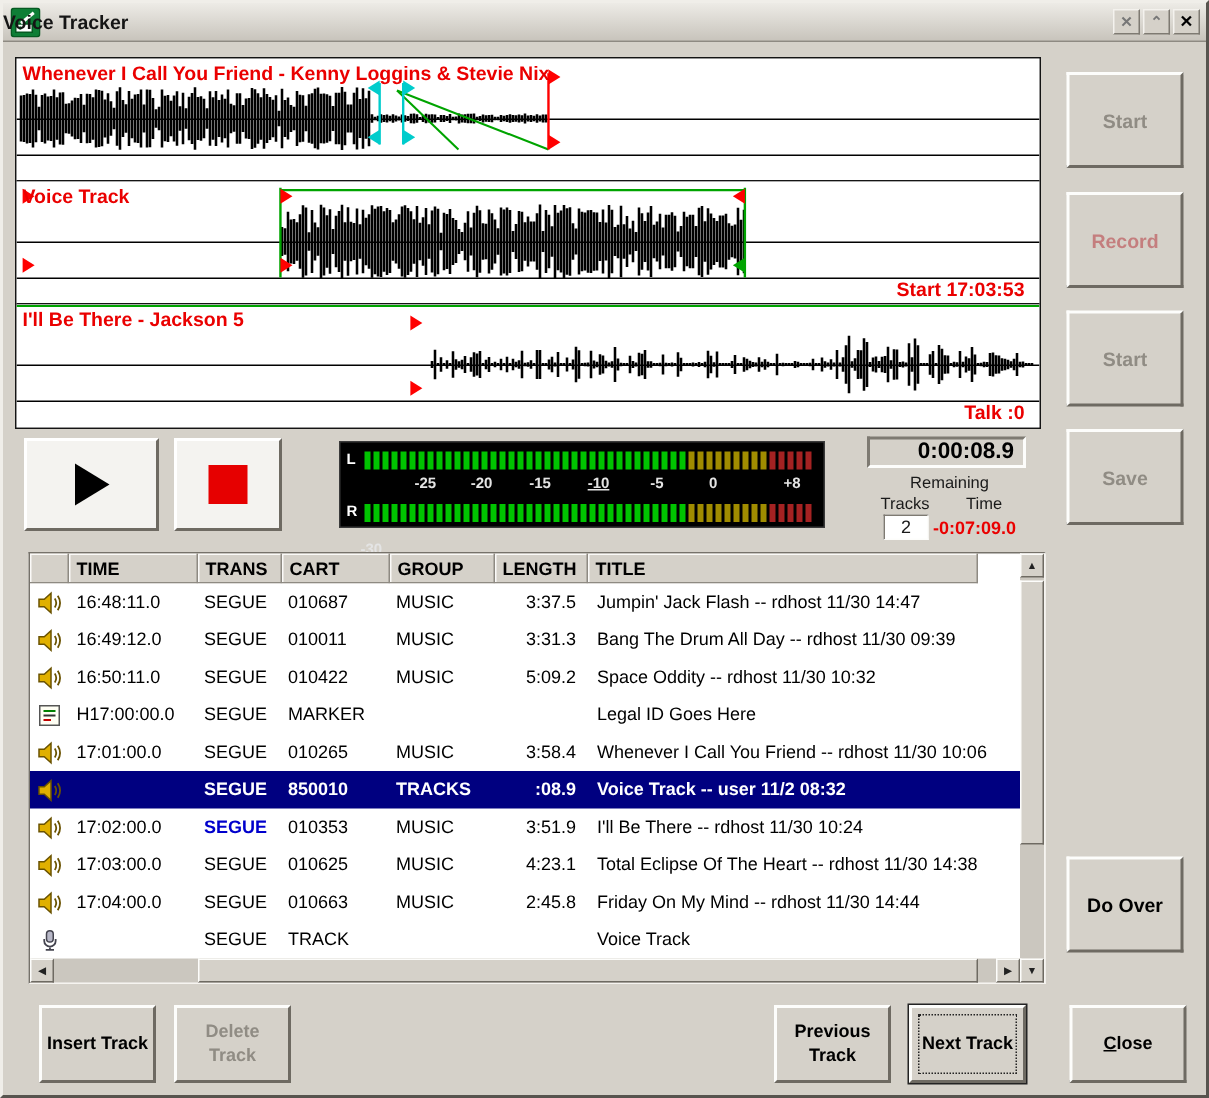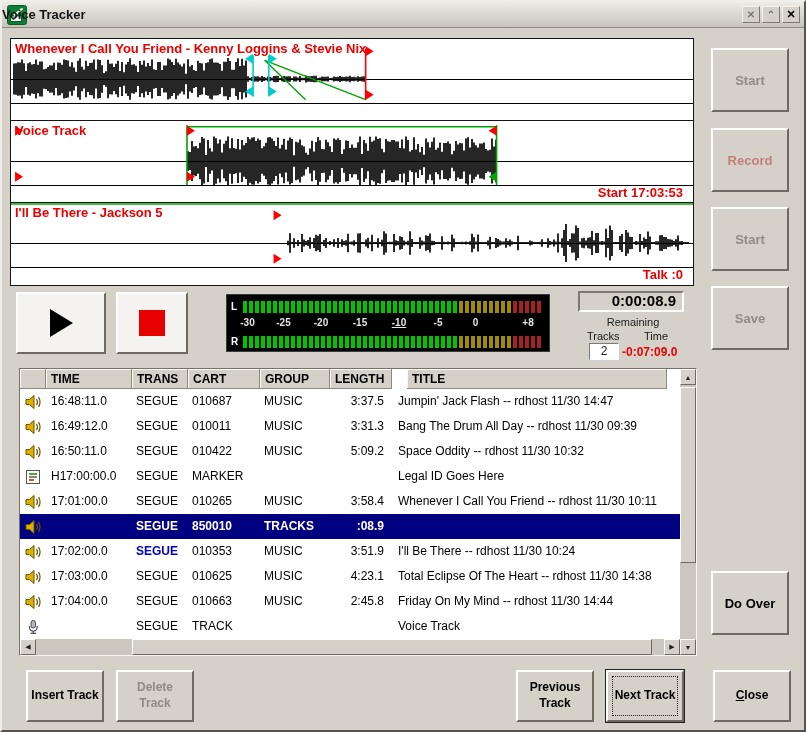--- a/index.html
+++ b/index.html
@@ -241,21 +241,21 @@
           <span class="seg y"></span>
           <span class="seg y"></span>
           <span class="seg r"></span>
           <span class="seg r"></span>
           <span class="seg r"></span>
           <span class="seg r"></span>
           <span class="seg r"></span>
         </div>
       </div>
     <div class="mscale" id="mscale">
-        <span style="left: 1.5%;">-30</span>
+        <span style="left: 1.5%; margin-top: 44px;">-30</span>
         <span style="left: 13.5%;">-25</span>
         <span style="left: 26%;">-20</span>
         <span style="left: 39%;">-15</span>
         <span style="left: 52%; text-decoration: underline;">-10</span>
         <span style="left: 65%;">-5</span>
         <span style="left: 77.5%;">0</span>
         <span style="left: 95%;">+8</span>
       </div>
     <div class="mrow" id="mrowR" style="top:40px;">
         <span class="mlabel">R</span>
@@ -333,21 +333,21 @@
     </div>
 
   <div class="log">
     <div class="log-header" id="logHeader">
         <div class="hcell" style="width: 26px;"></div>
         <div class="hcell" style="width: 86px;">TIME</div>
         <div class="hcell" style="width: 56px;">TRANS</div>
         <div class="hcell" style="width: 72px;">CART</div>
         <div class="hcell" style="width: 70px;">GROUP</div>
         <div class="hcell" style="width: 62px;">LENGTH</div>
-        <div class="hcell" style="width: 260px; margin-left: 15px;">TITLE</div>
+        <div class="hcell" style="width: 260px;">TITLE</div>
       </div>
     <div class="log-body" id="logBody">
         <div class="lrow">
           <div class="cell icon" style="width: 26px;">
             <svg width="17" height="16" viewBox="0 0 17 16">
               <polygon points="1,5.5 4.5,5.5 9,1.5 9,14.5 4.5,10.5 1,10.5" fill="#e0b000" stroke="#6a5200" stroke-width="1"></polygon>
               <path d="M11.5 5 Q13.5 8 11.5 11" fill="none" stroke="#6a5200" stroke-width="1.2"></path>
               <path d="M13.5 3.2 Q16.6 8 13.5 12.8" fill="none" stroke="#6a5200" stroke-width="1.2"></path>
             </svg>
           </div>
@@ -410,35 +410,36 @@
               <polygon points="1,5.5 4.5,5.5 9,1.5 9,14.5 4.5,10.5 1,10.5" fill="#e0b000" stroke="#6a5200" stroke-width="1"></polygon>
               <path d="M11.5 5 Q13.5 8 11.5 11" fill="none" stroke="#6a5200" stroke-width="1.2"></path>
               <path d="M13.5 3.2 Q16.6 8 13.5 12.8" fill="none" stroke="#6a5200" stroke-width="1.2"></path>
             </svg>
           </div>
           <div class="cell time" style="width: 86px;">17:01:00.0</div>
           <div class="cell trans" style="width: 56px;">SEGUE</div>
           <div class="cell cart" style="width: 72px;">010265</div>
           <div class="cell group" style="width: 70px;">MUSIC</div>
           <div class="cell length" style="width: 62px;">3:58.4</div>
-          <div class="cell title" style="width: 288px;">Whenever I Call You Friend -- rdhost 11/30 10:11</div>
+          <div class="cell title" style="width: 288px;">Whenever I Call You Friend -- rdhost 11/30 10:06</div>
         </div>
         <div class="lrow selected">
           <div class="cell icon" style="width: 26px;">
             <svg width="17" height="16" viewBox="0 0 17 16">
               <polygon points="1,5.5 4.5,5.5 9,1.5 9,14.5 4.5,10.5 1,10.5" fill="#e0b000" stroke="#6a5200" stroke-width="1"></polygon>
               <path d="M11.5 5 Q13.5 8 11.5 11" fill="none" stroke="#6a5200" stroke-width="1.2"></path>
               <path d="M13.5 3.2 Q16.6 8 13.5 12.8" fill="none" stroke="#6a5200" stroke-width="1.2"></path>
             </svg>
           </div>
           <div class="cell time" style="width: 86px;"></div>
           <div class="cell trans" style="width: 56px;">SEGUE</div>
           <div class="cell cart" style="width: 72px;">850010</div>
           <div class="cell group" style="width: 70px;">TRACKS</div>
           <div class="cell length" style="width: 62px;">:08.9</div>
+          <div class="cell title" style="width: 288px;">Voice Track -- user 11/2 08:32</div>
         </div>
         <div class="lrow">
           <div class="cell icon" style="width: 26px;">
             <svg width="17" height="16" viewBox="0 0 17 16">
               <polygon points="1,5.5 4.5,5.5 9,1.5 9,14.5 4.5,10.5 1,10.5" fill="#e0b000" stroke="#6a5200" stroke-width="1"></polygon>
               <path d="M11.5 5 Q13.5 8 11.5 11" fill="none" stroke="#6a5200" stroke-width="1.2"></path>
               <path d="M13.5 3.2 Q16.6 8 13.5 12.8" fill="none" stroke="#6a5200" stroke-width="1.2"></path>
             </svg>
           </div>
           <div class="cell time" style="width: 86px;">17:02:00.0</div>

